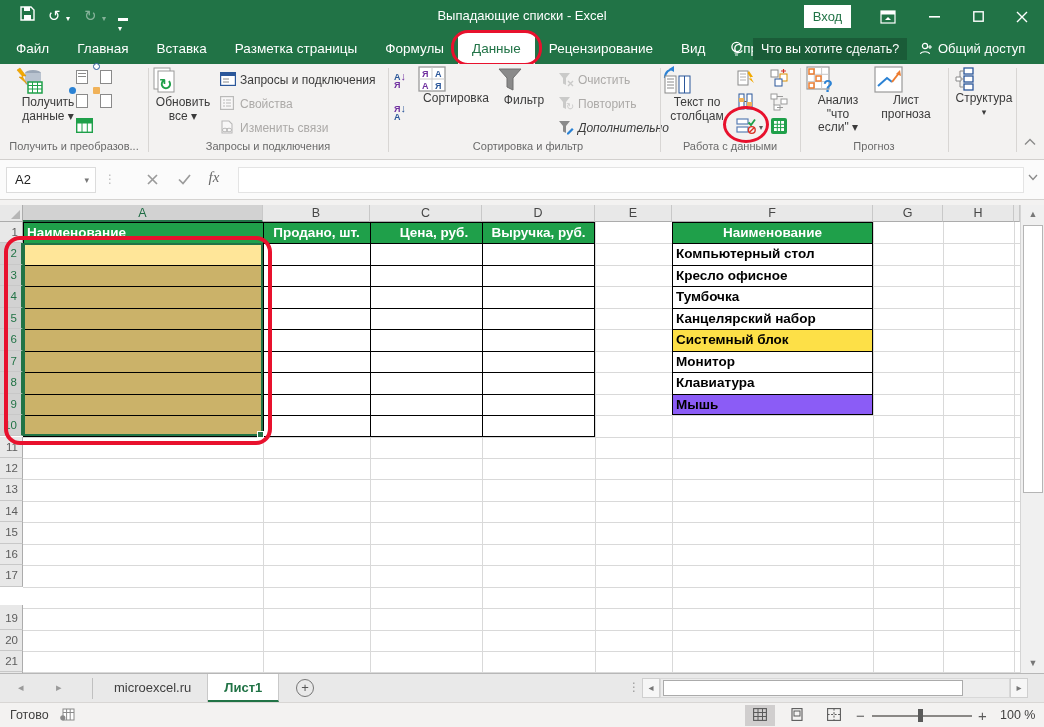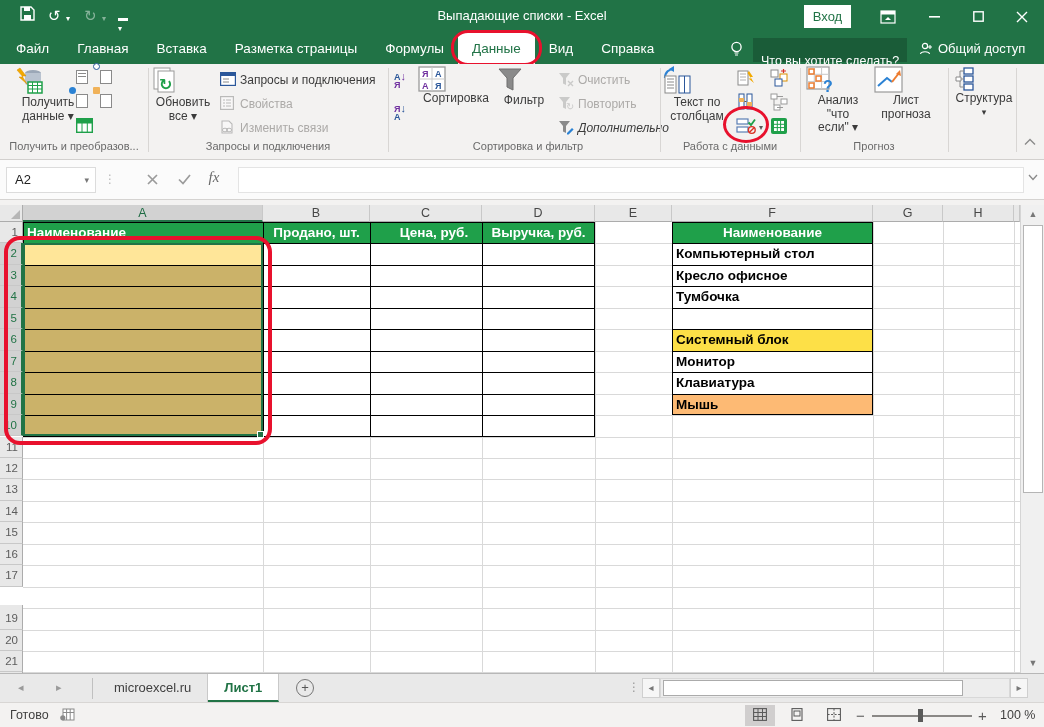--- a/index.html
+++ b/index.html
@@ -14,21 +14,21 @@
   #login-btn { position:absolute; left:804px; top:5px; width:47px; height:23px; background:#fff; color:#217346;
     font-size:13px; text-align:center; line-height:23px; }
   .winbtn { position:absolute; top:0; width:44px; height:33px; }
   
   #tabrow { position:absolute; left:0; top:33px; width:1044px; height:31px; background:#217346; }
   #tabs-left { position:absolute; left:2px; top:0; height:31px; display:flex; }
   .rtab { position:relative; color:#fff; font-size:13.5px; line-height:31px; padding:0 14px; white-space:nowrap; }
   .rtab.active { background:#fff; color:#217346; }
   #tab-oval { position:absolute; left:-7px; top:-3px; right:-7px; bottom:-2px;
     border:3.5px solid #E8112D; border-radius:17px; pointer-events:none; }
-  #tellme-box { position:absolute; left:753px; top:5px; height:22px; padding:12px 8px; background:#1A5C38;
+  #tellme-box { position:absolute; left:753px; top:5px; height:22px; padding:0 8px; background:#1A5C38;
     color:#fff; font-size:12.5px; line-height:22px; }
   #share-lbl { position:absolute; left:938px; top:8px; color:#fff; font-size:13px; }
   
   #ribbon { position:absolute; left:0; top:64px; width:1044px; height:96px; background:#F3F2F1;
     border-bottom:1px solid #D2D0CE; font-size:12px; color:#3B3B3B; }
   .bigbtn { position:absolute; top:2px; text-align:center; }
   .bigbtn .bl { line-height:13.5px; font-size:12px; }
   .icon32 { position:relative; width:30px; height:30px; margin:0 auto 2px auto; }
   .grp-label { position:absolute; top:76px; height:15px; font-size:11px; color:#6A6A6A; text-align:center; }
   .sep { position:absolute; top:4px; width:1px; height:84px; background:#D8D6D4; }
@@ -115,20 +115,21 @@
 </div>
 
 <div id="tabrow">
   <div id="tabs-left">
       <div class="rtab">Файл</div>
       <div class="rtab">Главная</div>
       <div class="rtab">Вставка</div>
       <div class="rtab">Разметка страницы</div>
       <div class="rtab">Формулы</div>
       <div class="rtab active">Данные<div id="tab-oval"></div></div>
+      <div class="rtab">Рецензирование</div>
       <div class="rtab">Вид</div>
       <div class="rtab">Справка</div>
     </div>
   <span class="abs" style="left:729px; top:8px;">
     <svg width="15" height="16" viewBox="0 0 15 16">
         <circle cx="7.5" cy="6" r="4.6" fill="none" stroke="#fff" stroke-width="1.3"></circle>
         <path d="M5.5 12h4M6 14h3" stroke="#fff" stroke-width="1.2"></path>
       </svg>
   </span>
   <div id="tellme-box">Что вы хотите сделать?</div>
@@ -501,24 +502,25 @@
     <div class="blk-h" style="left: 23px; top: 102.8px; width: 572px;"></div>
     <div class="blk-h" style="left: 23px; top: 124.25px; width: 572px;"></div>
     <div class="blk-h" style="left: 23px; top: 145.7px; width: 572px;"></div>
     <div class="blk-h" style="left: 23px; top: 167.15px; width: 572px;"></div>
     <div class="blk-h" style="left: 23px; top: 188.6px; width: 572px;"></div>
     <div class="blk-h" style="left: 23px; top: 210.05px; width: 572px;"></div>
     <div class="cell hdr" style="left: 672px; top: 17px; width: 201px; height: 21.45px; line-height: 21.45px; text-align: center;">Наименование</div>
     <div class="cell" style="left: 672px; top: 38.45px; width: 201px; height: 21.45px; line-height: 21.45px; background: rgb(255, 255, 255); padding-left: 4px; font-weight: 600;">Компьютерный стол</div>
     <div class="cell" style="left: 672px; top: 59.9px; width: 201px; height: 21.45px; line-height: 21.45px; background: rgb(255, 255, 255); padding-left: 4px; font-weight: 600;">Кресло офисное</div>
     <div class="cell" style="left: 672px; top: 81.35px; width: 201px; height: 21.45px; line-height: 21.45px; background: rgb(255, 255, 255); padding-left: 4px; font-weight: 600;">Тумбочка</div>
+    <div class="cell" style="left: 672px; top: 102.8px; width: 201px; height: 21.45px; line-height: 21.45px; background: rgb(255, 255, 255); padding-left: 4px; font-weight: 600;">Канцелярский набор</div>
     <div class="cell" style="left: 672px; top: 124.25px; width: 201px; height: 21.45px; line-height: 21.45px; background: #fde047; padding-left: 4px; font-weight: 600;">Системный блок</div>
     <div class="cell" style="left: 672px; top: 145.7px; width: 201px; height: 21.45px; line-height: 21.45px; background: rgb(255, 255, 255); padding-left: 4px; font-weight: 600;">Монитор</div>
     <div class="cell" style="left: 672px; top: 167.15px; width: 201px; height: 21.45px; line-height: 21.45px; background: rgb(255, 255, 255); padding-left: 4px; font-weight: 600;">Клавиатура</div>
-    <div class="cell" style="left: 672px; top: 188.6px; width: 201px; height: 21.45px; line-height: 21.45px; background: #fdba74; padding-left: 4px; font-weight: 600;">Мышь</div>
+    <div class="cell" style="left: 672px; top: 188.6px; width: 201px; height: 21.45px; line-height: 21.45px; background: #8b5cf6; padding-left: 4px; font-weight: 600;">Мышь</div>
     <div style="position: absolute; left: 672px; top: 17px; width: 201px; height: 193.05px; border: 1px solid rgb(0, 0, 0); background: transparent; pointer-events: none;"></div>
     <div class="blk-h" style="left: 672px; top: 38.45px; width: 201px;"></div>
     <div class="blk-h" style="left: 672px; top: 59.9px; width: 201px;"></div>
     <div class="blk-h" style="left: 672px; top: 81.35px; width: 201px;"></div>
     <div class="blk-h" style="left: 672px; top: 102.8px; width: 201px;"></div>
     <div class="blk-h" style="left: 672px; top: 124.25px; width: 201px;"></div>
     <div class="blk-h" style="left: 672px; top: 145.7px; width: 201px;"></div>
     <div class="blk-h" style="left: 672px; top: 167.15px; width: 201px;"></div>
     <div class="blk-h" style="left: 672px; top: 188.6px; width: 201px;"></div>
     <div style="position: absolute; left: 23px; top: 38.45px; width: 240px; height: 193.05px; border: 2.5px solid rgb(33, 115, 70); background: transparent; pointer-events: none;"></div>

